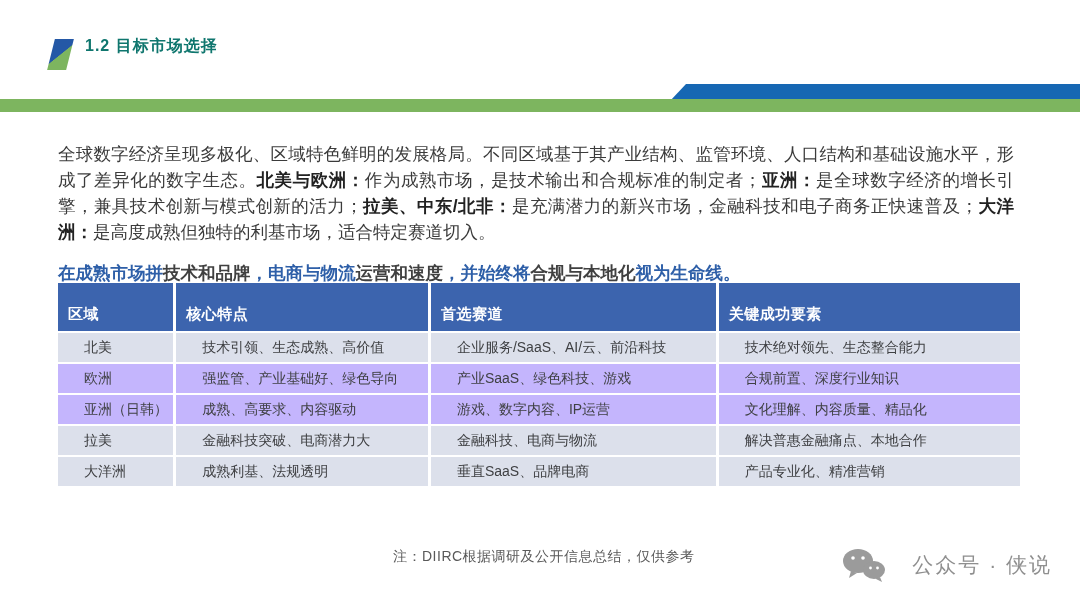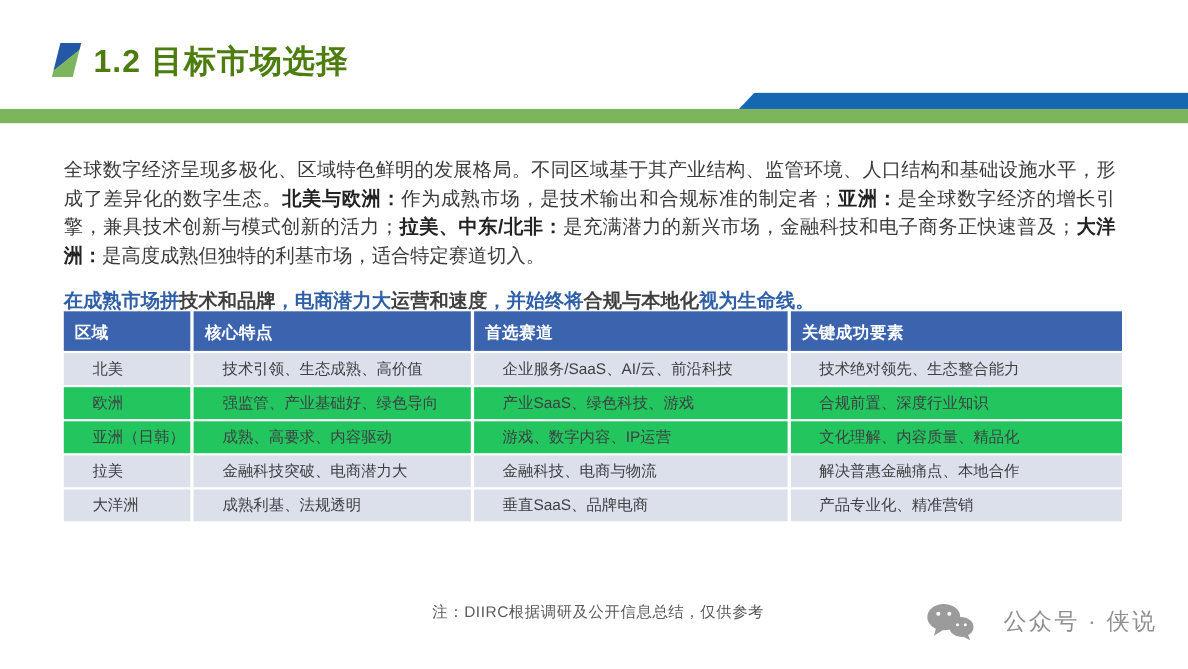--- a/index.html
+++ b/index.html
@@ -3,66 +3,66 @@
 <meta charset="utf-8">
 <style>
   html,body{margin:0;padding:0;background:#ffffff;}
   body{font-family:"Liberation Sans","DejaVu Sans",sans-serif;}
   .slide{position:relative;width:1080px;height:608px;background:#ffffff;overflow:hidden;}
 
   
   .title-chip{position:absolute;left:51px;top:39px;width:19px;height:31px;
     transform:skewX(-14deg);
     background:linear-gradient(135deg,#2458A6 49%,#7DB55F 51%);}
-  .page-title{position:absolute;left:85px;top:36px;font-size:29px;font-weight:bold;
-    color:#4d7c0f;letter-spacing:1px;}
+  .page-title{position:absolute;left:85px;top:36px;font-size:16px;font-weight:bold;
+    color:#0f766e;letter-spacing:1px;}
   .deco-blue{position:absolute;right:0;top:84px;width:410px;height:17px;background:#1667B3;
     clip-path:polygon(16px 0,100% 0,100% 100%,0 100%);}
   .deco-green{position:absolute;left:0;top:99px;width:1080px;height:13px;background:#7DB55F;}
 
   
   .intro{position:absolute;left:58px;top:123px;width:956px;font-size:17.5px;
     line-height:26px;color:#3b3b3b;text-align:justify;}
   .intro .b{font-weight:bold;color:#222;}
 
   
   .highlight{position:absolute;left:58px;top:243px;width:990px;font-size:17.5px;
     font-weight:bold;line-height:24px;}
   .hl-blue{color:#2E5FA8;}
   .hl-orange{color:#404040;}
 
   
   .market-table{position:absolute;left:55px;top:281px;width:968px;
     border-collapse:separate;border-spacing:3px 2px;table-layout:fixed;}
   .market-table th{background:#3C64AE;color:#ffffff;font-size:15px;font-weight:bold;
-    text-align:left;padding:3px 0 0 10px;height:33px;letter-spacing:0.5px;}
+    text-align:left;padding:15px 0 0 10px;height:33px;letter-spacing:0.5px;}
   .market-table td{font-size:14px;color:#3f4043;text-align:left;
     padding:0 0 0 26px;height:29px;white-space:nowrap;overflow:hidden;}
   .market-table tr.odd td{background:#DCE0EB;}
-  .market-table tr.even td{background:#22c55e;}
+  .market-table tr.even td{background:#c4b5fd;}
 
   
   .note{position:absolute;left:393px;top:548px;font-size:14px;color:#595959;letter-spacing:0.5px;}
   .brand{position:absolute;right:28px;top:548px;display:flex;align-items:center;gap:26px;}
   .brand-text{font-size:21px;color:#8f8f8f;letter-spacing:2px;}
   .wechat-icon{width:44px;height:34px;}
 </style>
 </head>
 <body>
 
 <div class="slide">
 
   <div class="title-chip"></div>
   <div class="page-title">1.2 目标市场选择</div>
   <div class="deco-blue"></div>
   <div class="deco-green"></div>
 
   <p class="intro"><span>全球数字经济呈现多极化、区域特色鲜明的发展格局。不同区域基于其产业结构、监管环境、人口结构和基础设施水平，形成了差异化的数字生态。</span><span class="b">北美与欧洲：</span><span>作为成熟市场，是技术输出和合规标准的制定者；</span><span class="b">亚洲：</span><span>是全球数字经济的增长引擎，兼具技术创新与模式创新的活力；</span><span class="b">拉美、中东/北非：</span><span>是充满潜力的新兴市场，金融科技和电子商务正快速普及；</span><span class="b">大洋洲：</span><span>是高度成熟但独特的利基市场，适合特定赛道切入。</span></p>
 
-  <p class="highlight"><span class="hl-blue">在成熟市场拼</span><span class="hl-orange">技术和品牌</span><span class="hl-blue">，电商潜力大</span><span class="hl-orange">运营和速度</span><span class="hl-blue">，并始终将</span><span class="hl-orange">合规与本地化</span><span class="hl-blue">视为生命线。</span></p>
+  <p class="highlight"><span class="hl-blue">在成熟市场拼</span><span class="hl-orange">技术和品牌</span><span class="hl-blue">，电商与物流</span><span class="hl-orange">运营和速度</span><span class="hl-blue">，并始终将</span><span class="hl-orange">合规与本地化</span><span class="hl-blue">视为生命线。</span></p>
 
   <table class="market-table">
     <colgroup>
       <col style="width:12.1%">
         <col style="width:26.4%">
         <col style="width:29.9%">
         <col style="width:31.6%">
     </colgroup>
     <thead>
       <tr>

